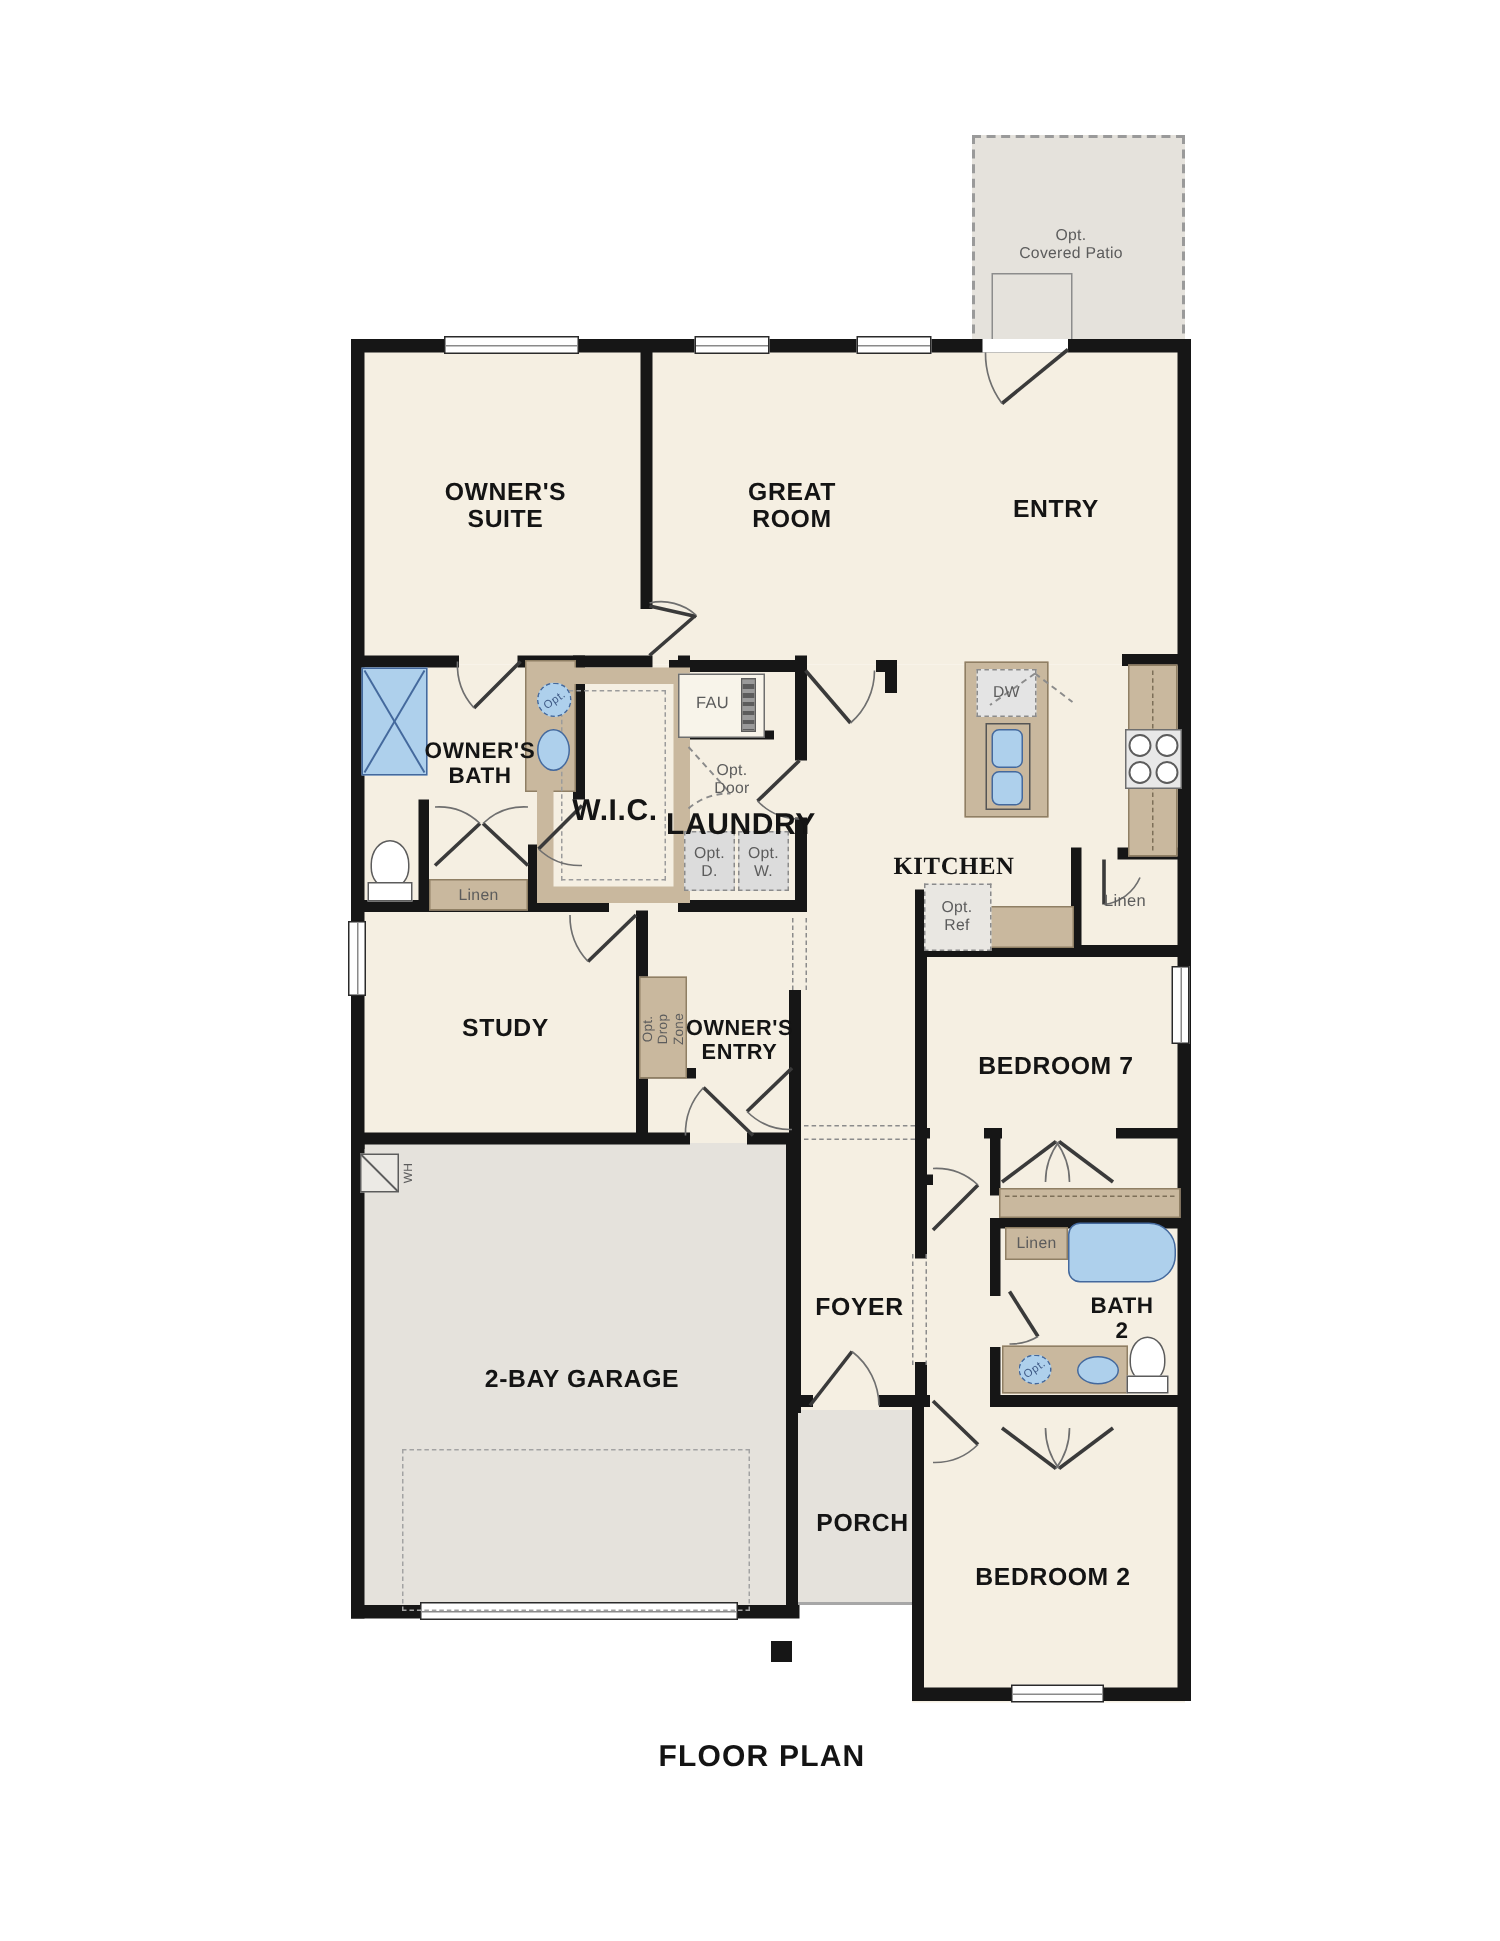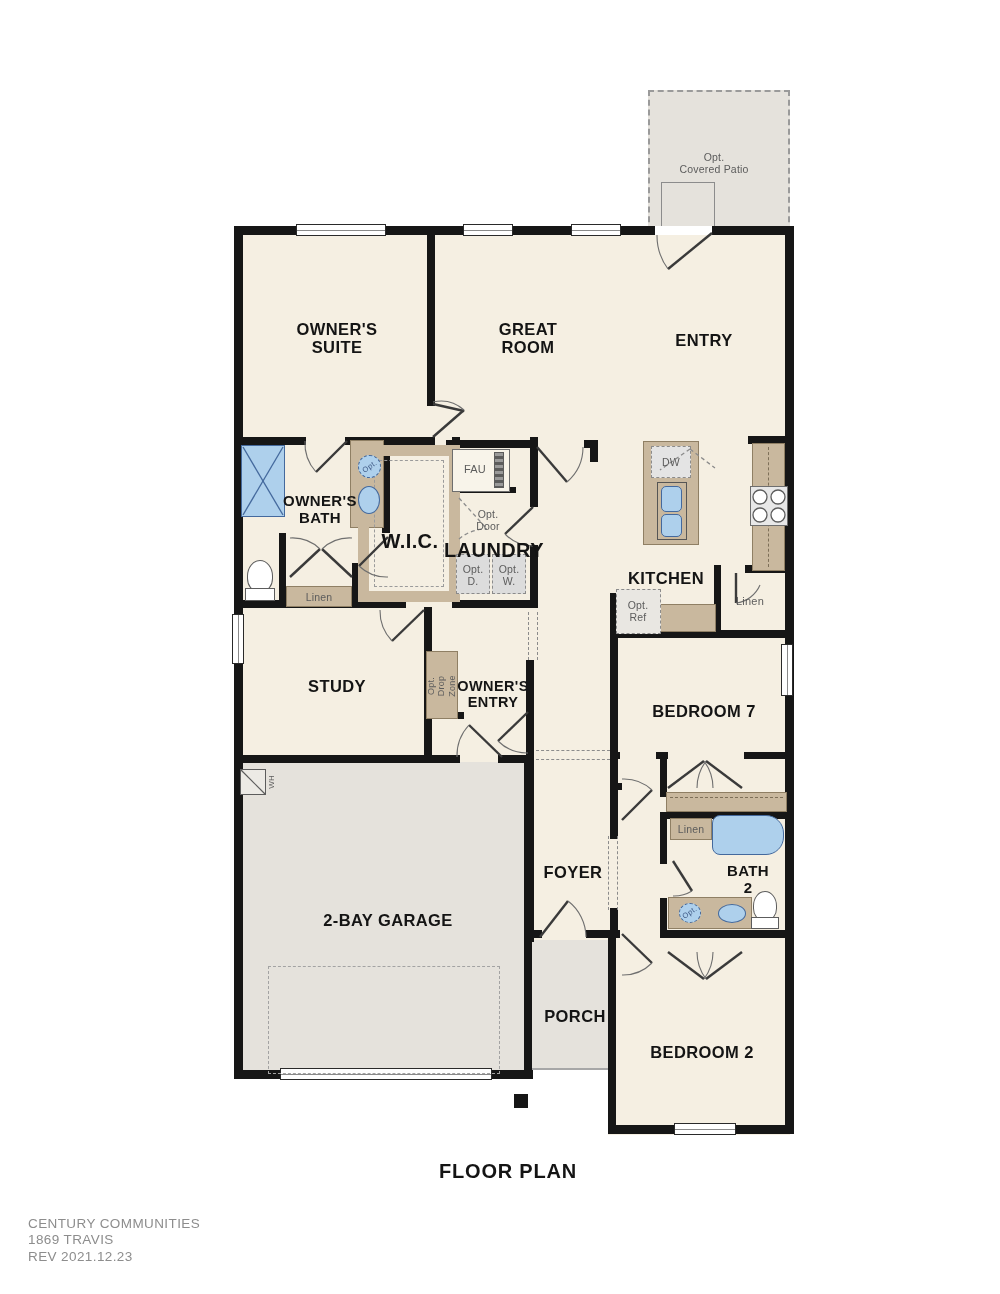--- a/index.html
+++ b/index.html
@@ -222,21 +222,21 @@
   <div class="lbl" style="left:410px;top:541px;font-size:20px;">W.I.C.</div>
   <div class="lbl sm" style="left:475px;top:469px;font-size:11px;">FAU</div>
   <div class="lbl sm" style="left:488px;top:520px;">Opt.
 Door</div>
   <div class="lbl" style="left:494px;top:550px;font-size:20px;">LAUNDRY</div>
   <div class="lbl sm" style="left:473px;top:575px;">Opt.
 D.</div>
   <div class="lbl sm" style="left:509px;top:575px;">Opt.
 W.</div>
   <div class="lbl sm" style="left:319px;top:597px;">Linen</div>
-  <div class="lbl" style="left:666px;top:578px;">KITCHEN</div>
+  <div class="lbl" style="left:636px;top:578px;font-family:Liberation Serif, serif;">KITCHEN</div>
   <div class="lbl sm" style="left:671px;top:462px;">DW</div>
   <div class="lbl sm" style="left:638px;top:611px;">Opt.
 Ref</div>
   <div class="lbl sm" style="left:750px;top:601px;font-size:11px;">Linen</div>
   <div class="lbl" style="left:337px;top:686px;">STUDY</div>
   <div class="lbl sm rot" style="left:442px;top:686px;font-size:9px;">Opt.
 Drop
 Zone</div>
   <div class="lbl" style="left:493px;top:694px;font-size:14.5px;">OWNER'S
 ENTRY</div>
@@ -246,19 +246,14 @@
   <div class="lbl" style="left:573px;top:872px;">FOYER</div>
   <div class="lbl sm" style="left:691px;top:829px;">Linen</div>
   <div class="lbl" style="left:748px;top:880px;font-size:15px;">BATH
 2</div>
   <div class="lbl" style="left:575px;top:1016px;">PORCH</div>
   <div class="lbl" style="left:702px;top:1052px;">BEDROOM 2</div>
   <div class="lbl tilt" style="left:370px;top:467px;">Opt.</div>
   <div class="lbl tilt" style="left:690px;top:913px;">Opt.</div>
 
   <div class="title" style="left:508px;top:1160px;">FLOOR PLAN</div>
-  <div class="footer" style="left:28px;top:1216px;">
-    <div>CENTURY COMMUNITIES</div>
-    <div>1869 TRAVIS</div>
-    <div>REV  2021.12.23</div>
-  </div>
 
 </div>
 
 </body></html>

